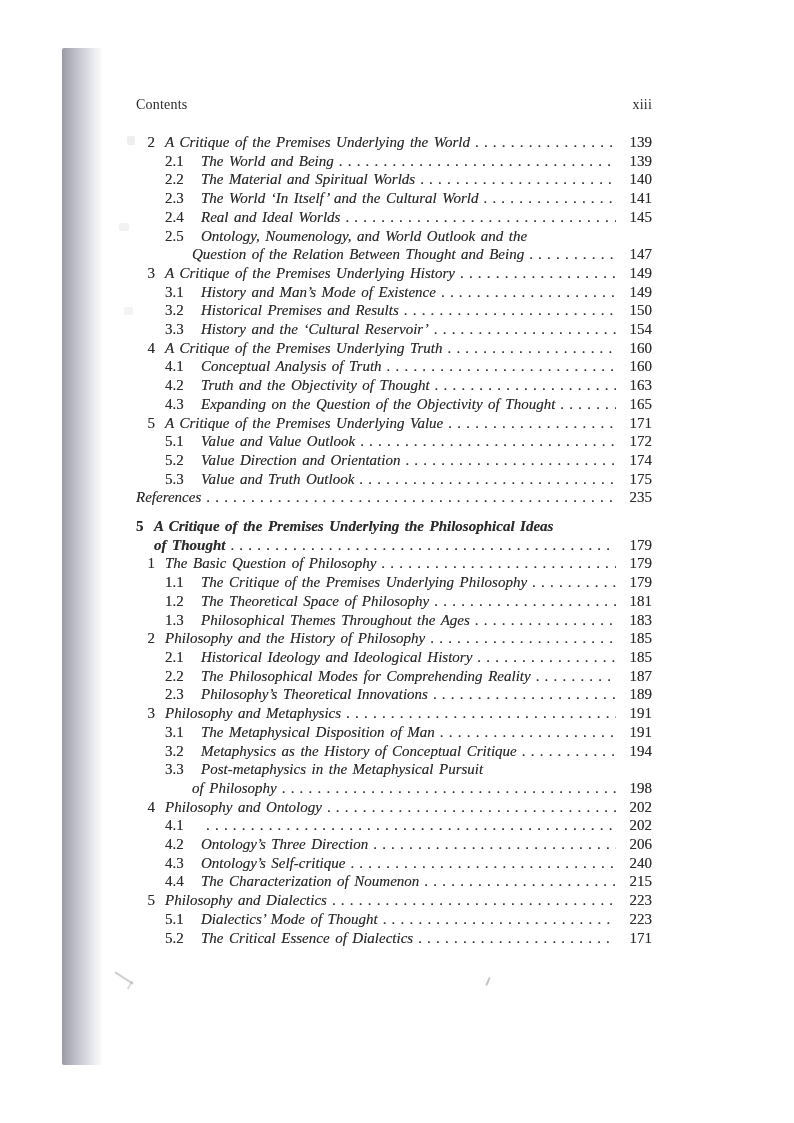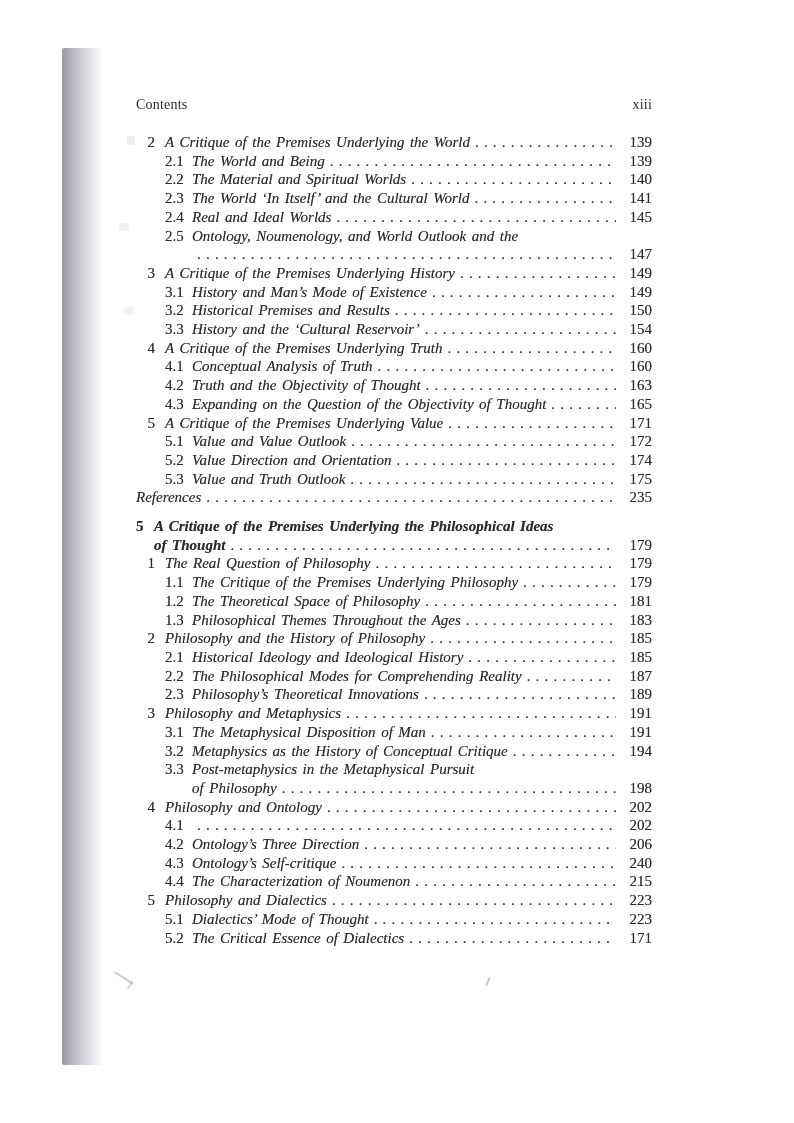--- a/index.html
+++ b/index.html
@@ -67,21 +67,21 @@
     height: 1em;
   }
   .leader::after {
     content: "............................................................................";
     letter-spacing: 5.2px;
     font-weight: normal;
     color: #343438;
   }
   
   .lvl-section .num      { width: 19px; text-align: right; margin-right: 10px; } 
-  .lvl-subsection .num   { margin-left: 29px; width: 22px; margin-right: 5px; } 
+  .lvl-subsection .num   { margin-left: 29px; width: 22px; margin-right: 14px; } 
   .lvl-chapter .num      { width: 10px; margin-right: 8px; font-weight: bold; } 
   .lvl-chapter           { font-weight: bold; margin-top: 10px; }
   .lvl-chapter .page-num { font-weight: normal; }
   .indent { flex: 0 0 auto; }
   .lvl-subsection .indent { width: 56px; }
   .lvl-chapter .indent    { width: 18px; }
   
   .artifact { position: absolute; pointer-events: none; }
   .mark-a { left: 113px; top: 977px; width: 22px; height: 2px;
             background: rgba(150,146,158,0.45); transform: rotate(33deg); border-radius: 2px; }
@@ -146,20 +146,21 @@
           <span class="page-num">145</span>
         </div>
       </div>
       <div class="entry lvl-subsection">
         <div class="line">
           <span class="num">2.5</span>
           <span class="title">Ontology, Noumenology, and World Outlook and the</span>
         </div>
         <div class="line">
           <span class="indent"></span>
+          <span class="title">Question of the Relation Between Thought and Being</span>
           <span class="leader"></span>
           <span class="page-num">147</span>
         </div>
       </div>
       <div class="entry lvl-section">
         <div class="line">
           <span class="num">3</span>
           <span class="title">A Critique of the Premises Underlying History</span>
           <span class="leader"></span>
           <span class="page-num">149</span>
@@ -268,21 +269,21 @@
         <div class="line">
           <span class="indent"></span>
           <span class="title">of Thought</span>
           <span class="leader"></span>
           <span class="page-num">179</span>
         </div>
       </div>
       <div class="entry lvl-section">
         <div class="line">
           <span class="num">1</span>
-          <span class="title">The Real Question of Philosophy</span>
+          <span class="title">The Basic Question of Philosophy</span>
           <span class="leader"></span>
           <span class="page-num">179</span>
         </div>
       </div>
       <div class="entry lvl-subsection">
         <div class="line">
           <span class="num">1.1</span>
           <span class="title">The Critique of the Premises Underlying Philosophy</span>
           <span class="leader"></span>
           <span class="page-num">179</span>

